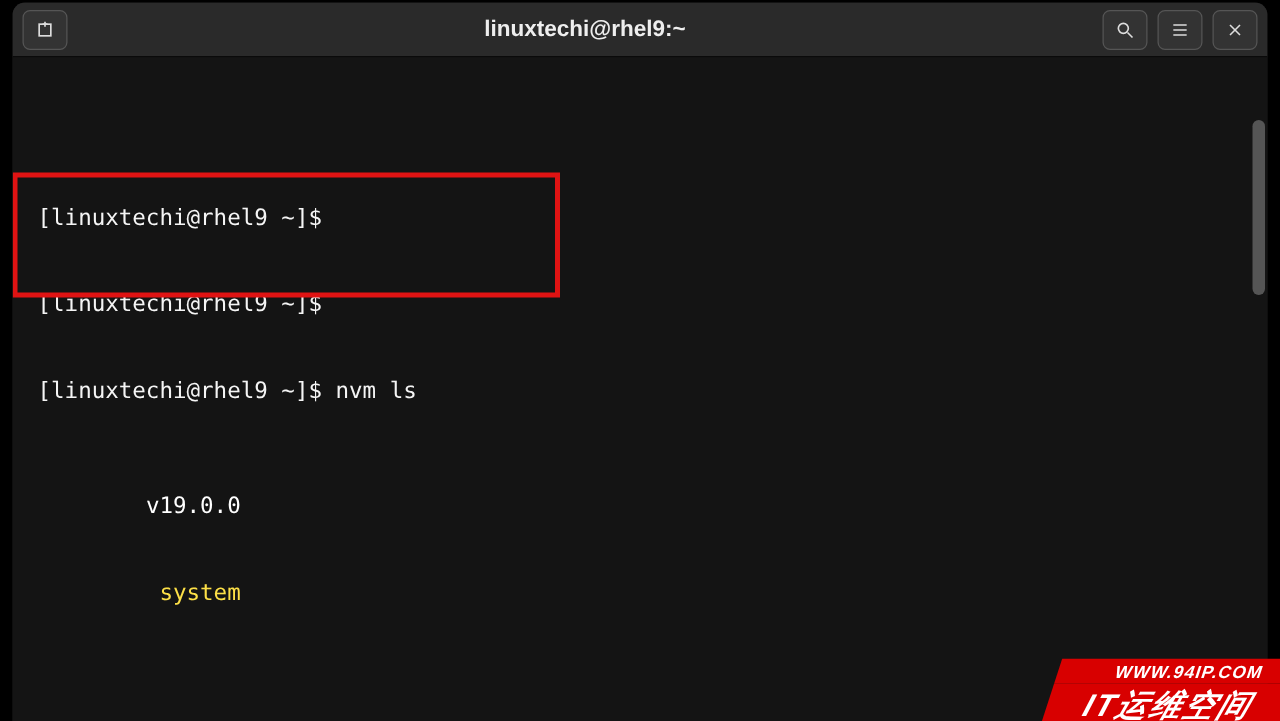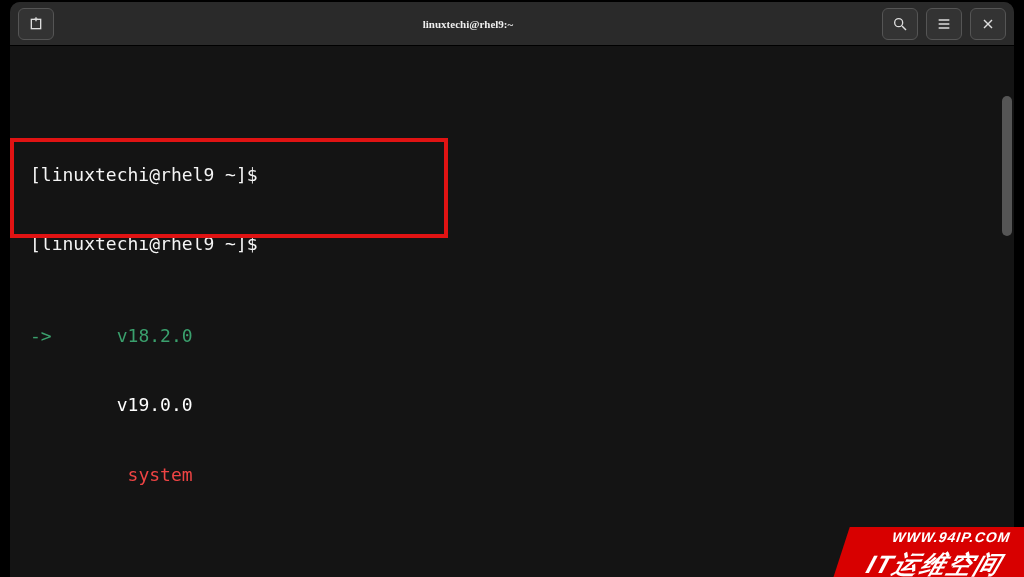--- a/index.html
+++ b/index.html
@@ -35,40 +35,40 @@
     border: 1px solid #555;
     border-radius: 6px;
     display: flex; align-items: center; justify-content: center;
     color: #ddd;
     background: #333;
   }
   .tb-title {
     flex: 1;
     text-align: center;
     color: #eee;
-    font-family: Liberation Serif, serif;
-    font-size: 11px;
+    font-family: Liberation Sans, sans-serif;
+    font-size: 18px;
     font-weight: 600;
   }
   .tb-btn svg { width: 16px; height: 16px; fill: none; stroke: #ddd; stroke-width: 2; }
   .terminal {
     flex: 1;
     background: #141414;
     padding: 2px 20px;
     line-height: 1.28;
     white-space: pre;
     color: #eee;
     position: relative;
     overflow: hidden;
   }
   .line { white-space: pre; }
   .p-white { color: #f5f5f5; }
   .c-green { color: #3aa06d; }
   .c-blue  { color: #ffffff; }
-  .c-yellow{ color: #ef4444; }
+  .c-yellow{ color: #fde047; }
   .red-box {
     position: absolute;
     border: 4px solid #e01313;
     pointer-events: none;
   }
   .scrollbar {
     position: absolute;
     right: 2px; top: 50px;
     width: 10px; height: 140px;
     background: #555;
@@ -137,22 +137,22 @@
         </svg>
     </div>
   </div>
 
   <div class="terminal">
     <div class="scrollbar"></div>
     <div class="red-box" style="left:0px; top:92px; width:438px; height:100px;"></div>
 
     <div class="line"><span class="p-white">[linuxtechi@rhel9 ~]$</span><span></span></div>
     <div class="line"><span class="p-white">[linuxtechi@rhel9 ~]$</span><span></span></div>
+    <div class="line"><span class="p-white">[linuxtechi@rhel9 ~]$</span> <span class="p-white">nvm ls</span></div>
 
-    <div class="line"><span class="c-green">-&gt;</span>      <span class="c-green">v18.2.0</span></div>
     <div class="line">        <span class="c-blue">v19.0.0</span></div>
     <div class="line">         <span class="c-yellow">system</span></div>
 
     
 
     
 
     
 
     

